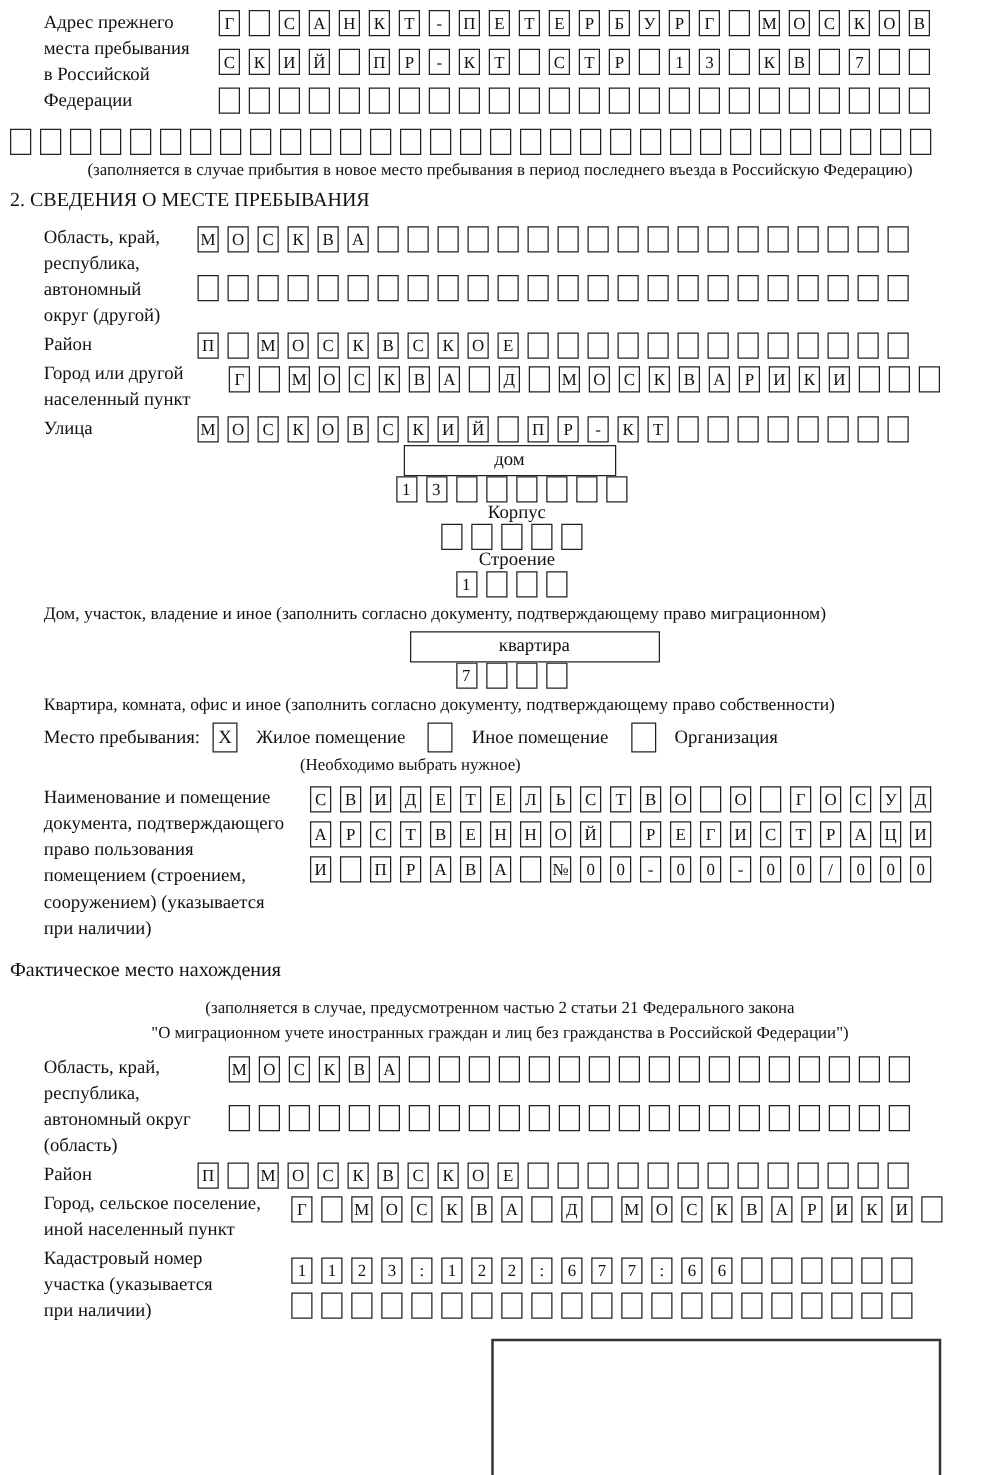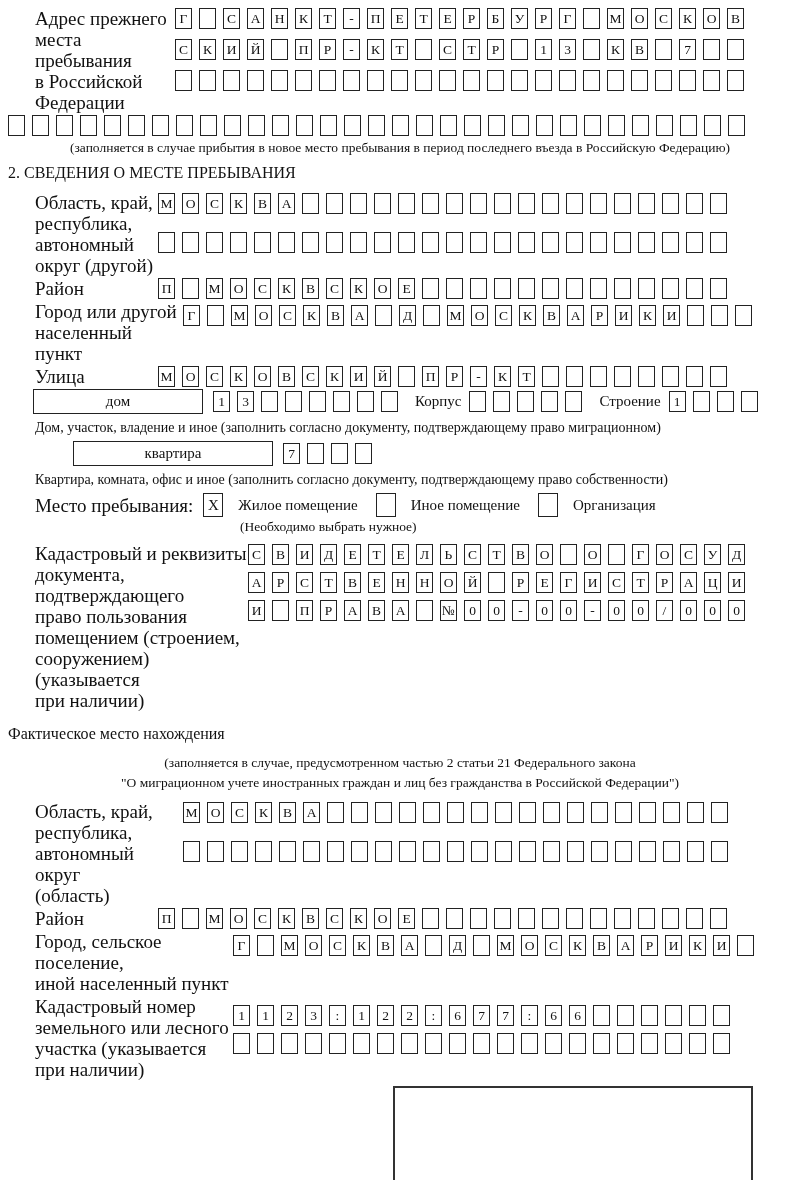--- a/index.html
+++ b/index.html
@@ -3,40 +3,40 @@
 <meta charset="utf-8">
 <style>
   * { box-sizing: border-box; }
   html,body { margin:0; padding:0; background:#fff; color:#111;
     font-family:"Liberation Serif", serif; }
   .page { width:800px; min-height:1180px; padding:8px 8px 10px 8px; }
 
   .header-note { text-align:right; font-size:15px; padding:12px 52px 16px 0; }
 
   .blk { display:flex; align-items:flex-start; margin-bottom:2px; }
-  .lbl { flex:none; font-size:19px; line-height:21px; padding-left:27px; }
+  .lbl { flex:none; font-size:15px; line-height:21px; padding-left:27px; }
   .lbl.nopad { padding-left:0; }
   .rows { display:flex; flex-direction:column; }
   .rows .cells { margin-bottom:10px; }
   .cells { display:flex; flex:none; }
   .cell { flex:none; width:17px; height:21px; border:1.5px solid #222;
     margin-right:7px; display:flex; align-items:center; justify-content:center;
     font-size:13.5px; line-height:1; background:#fff; }
   .cb .cell { width:20px; height:24px; font-size:15px; }
 
   .w167 { width:167px; } .w150 { width:150px; } .w175 { width:175px; }
   .w240 { width:240px; } .w225 { width:225px; }
 
   .fullrow { padding-left:0; margin:2px 0 4px 0; }
 
   .note-c { font-size:13.5px; text-align:center; margin:2px 0 6px; }
   .note-l { font-size:14px; padding-left:27px; margin:1px 0 5px; }
   .sec-title { font-weight:normal; text-align:left; font-size:16px; margin:8px 0 10px; }
 
-  .inline-row { display:flex; align-items:center; margin:2px 0 6px 25px; }
+  .inline-row { display:flex; align-items:center; margin:2px 0 6px 25px;flex-direction:column; }
   .fieldbox { flex:none; border:1.5px solid #222; height:25px;
     display:flex; align-items:center; justify-content:center; font-size:15px; }
   .fieldbox.dom { width:170px; margin-right:10px; }
   .fieldbox.kv  { width:200px; margin-right:10px;margin-left:40px; }
   .inline-lbl { flex:none; font-size:15px; margin:0 8px 0 10px; }
 
   .mesto-row { display:flex; align-items:center; margin:4px 0 2px; }
   .mesto-row .lbl { padding-left:27px; margin-right:10px; }
   .opt-lbl { flex:none; font-size:15px; margin:0 18px 0 8px; }
   .note-choose { font-size:13.5px; padding-left:232px; margin:2px 0 8px; }
@@ -384,21 +384,21 @@
     <div class="opt-lbl">Иное помещение</div>
     <div class="cells cb">
         <div class="cell"></div>
       </div>
     <div class="opt-lbl">Организация</div>
   </div>
   <div class="note-choose">(Необходимо выбрать нужное)</div>
 
   <div class="blk">
     <div class="lbl w240">
-      <div>Кадастровый и реквизиты</div>
+      <div>Наименование и помещение</div>
       <div>документа, подтверждающего</div>
       <div>право пользования</div>
       <div>помещением (строением,</div>
       <div>сооружением) (указывается</div>
       <div>при наличии)</div>
     </div>
     <div class="rows" style="padding-top:1px;">
       <div class="cells" style="margin-bottom:7px;">
           <div class="cell">С</div>
           <div class="cell">В</div>
@@ -595,21 +595,20 @@
         <div class="cell">И</div>
         <div class="cell">К</div>
         <div class="cell">И</div>
         <div class="cell"></div>
       </div>
   </div>
 
   <div class="blk">
     <div class="lbl w225">
       <div>Кадастровый номер</div>
-      <div>земельного или лесного</div>
       <div>участка (указывается</div>
       <div>при наличии)</div>
     </div>
     <div class="rows" style="padding-top:9px;">
       <div class="cells" style="margin-bottom:7px;">
           <div class="cell">1</div>
           <div class="cell">1</div>
           <div class="cell">2</div>
           <div class="cell">3</div>
           <div class="cell">:</div>

